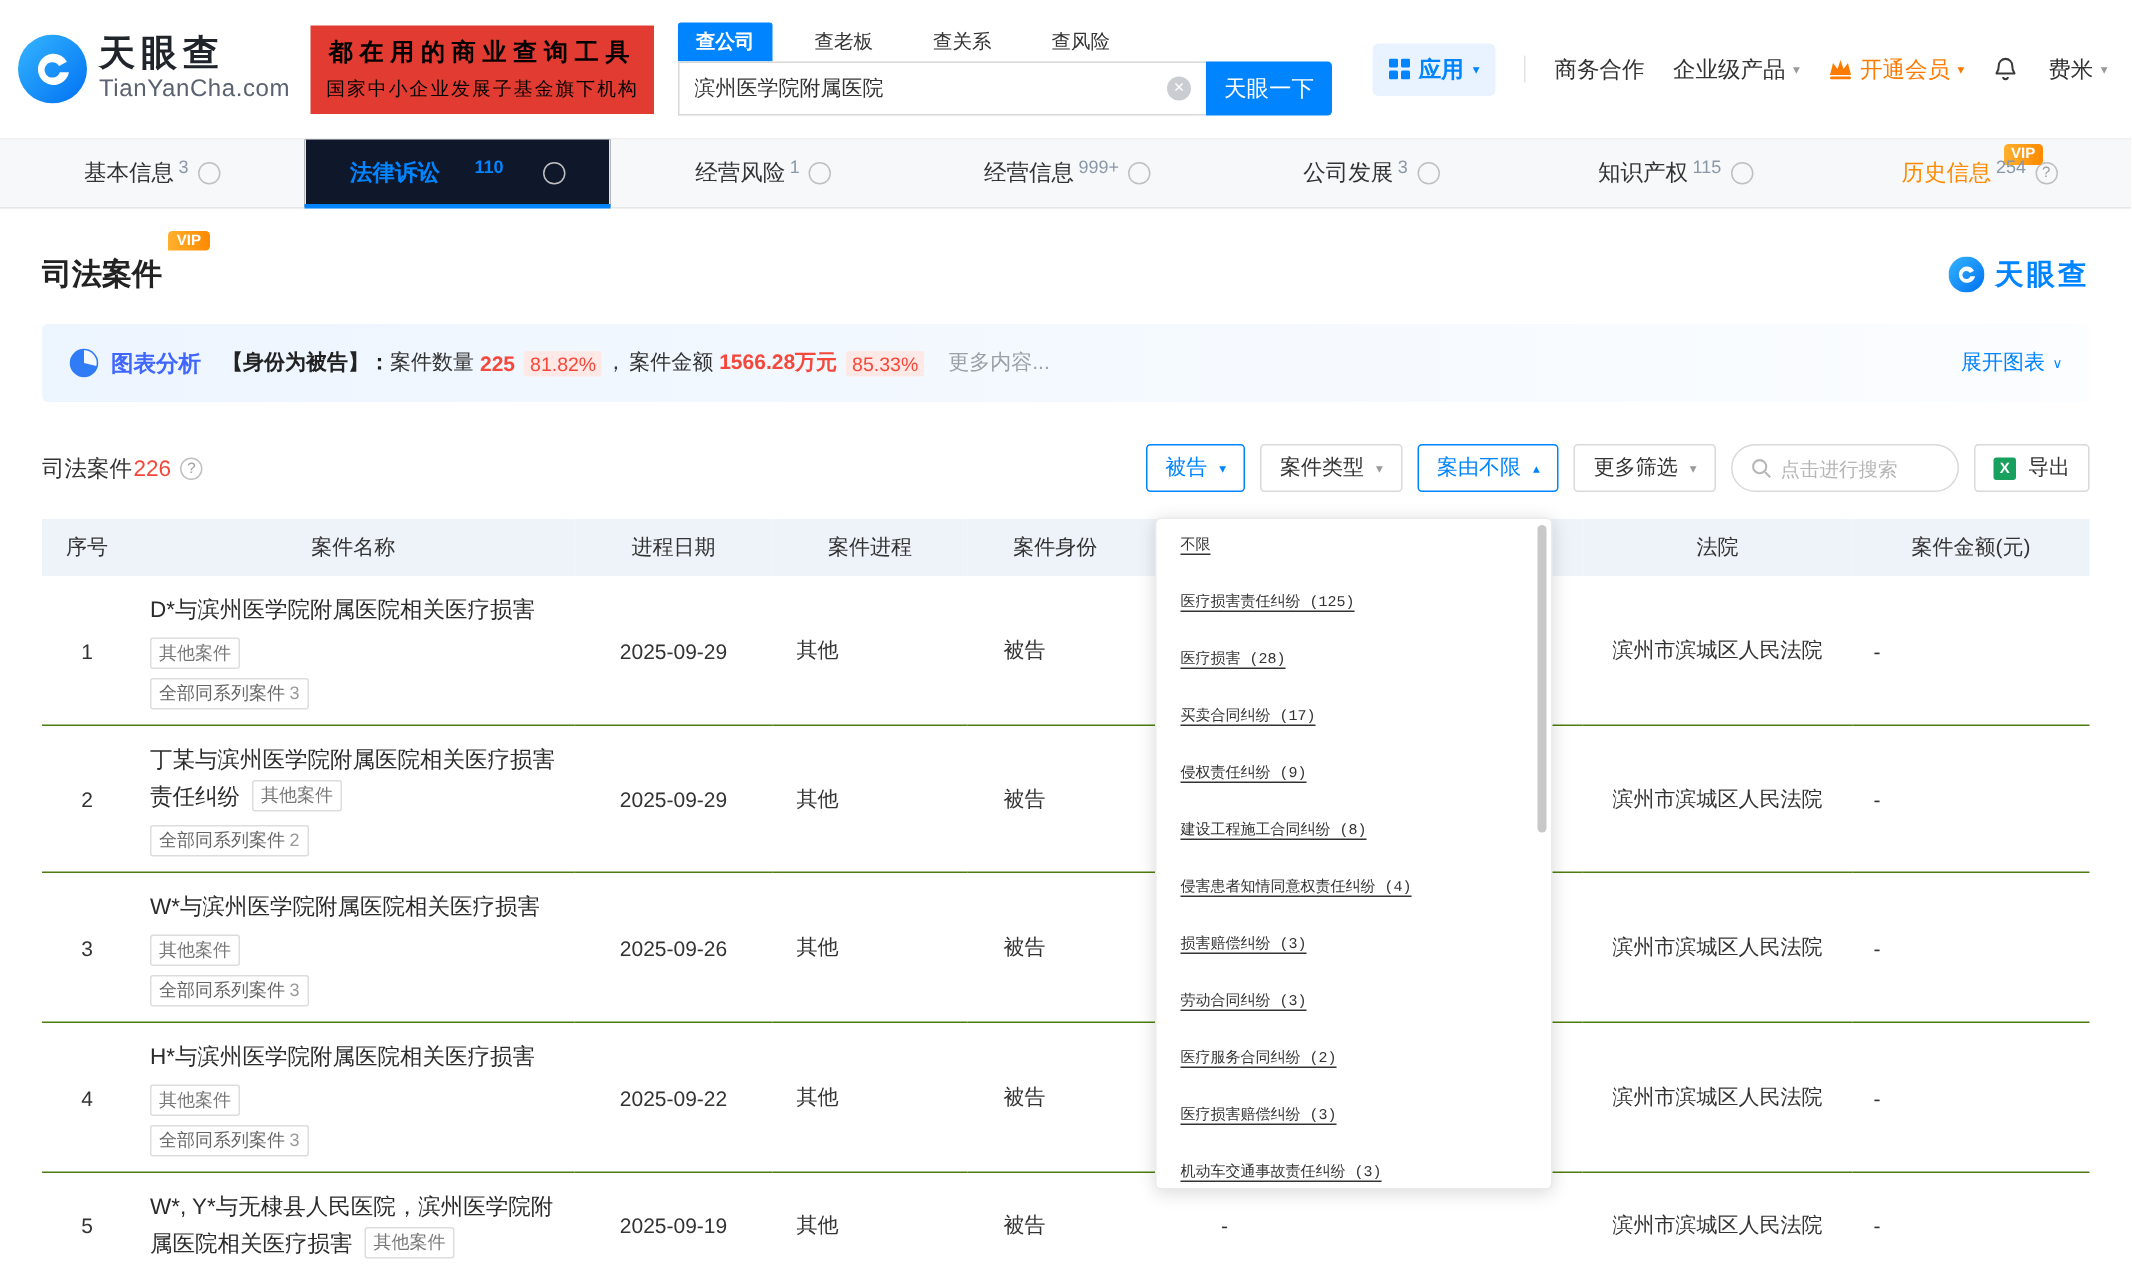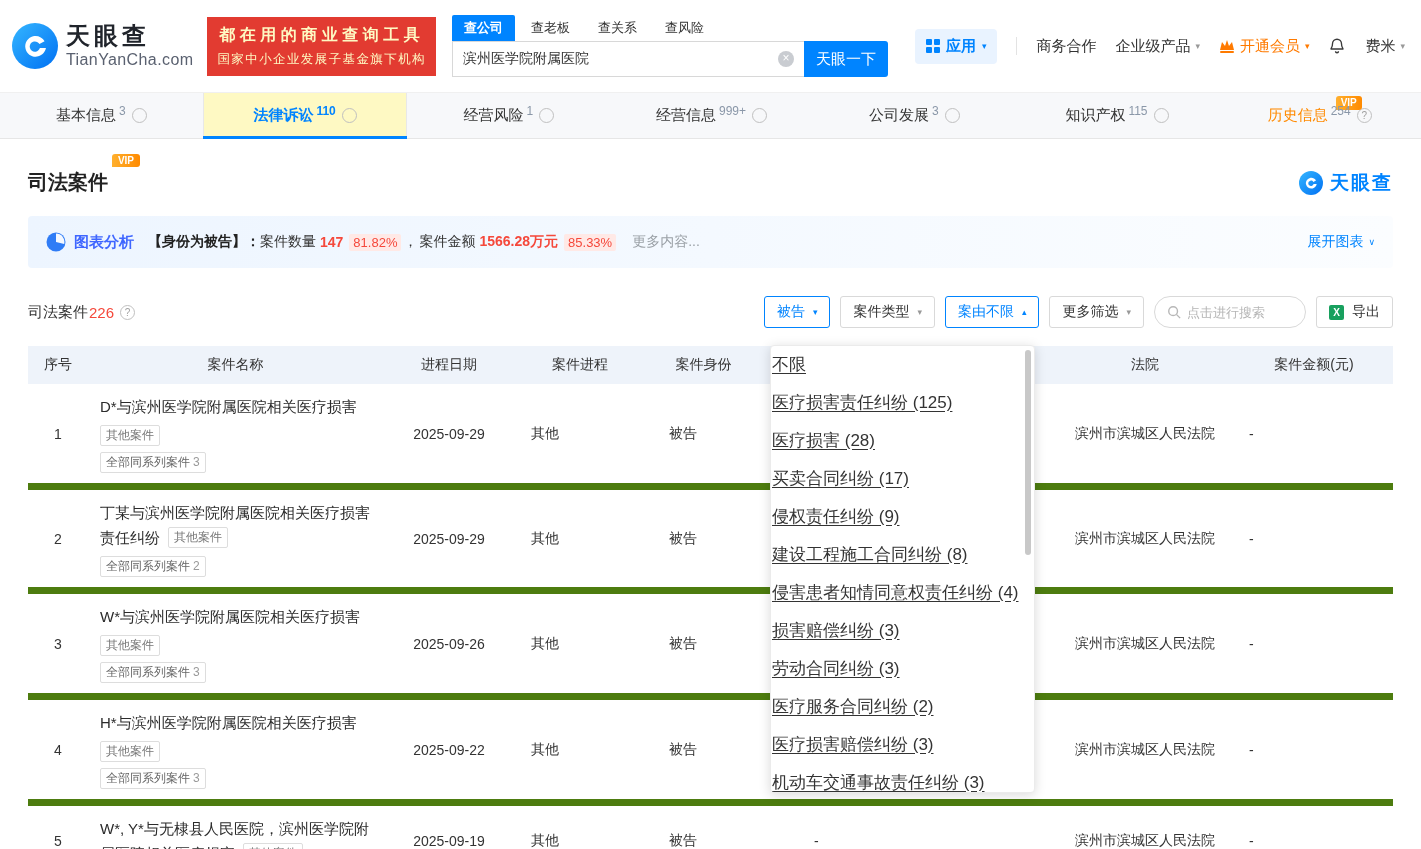--- a/index.html
+++ b/index.html
@@ -6,46 +6,46 @@
   body { font-family: "Liberation Sans", "DejaVu Sans", sans-serif; background:#fff; }
   .page { width:1421px; height:849px; position:relative; overflow:hidden; background:#fff; }
 
   
   .topbar { display:flex; align-items:center; height:92px; padding:0 16px 0 12px; gap:14px; }
   .logo { display:flex; align-items:center; gap:8px; }
   .logo-circle { width:46px; height:46px; flex:none; }
   .logo-circle-sm { width:24px; height:24px; flex:none; }
   .brand-name { font-size:24px; font-weight:700; color:#20242b; letter-spacing:4px; line-height:1.1; }
   .brand-domain { font-size:16px; color:#5a6170; letter-spacing:.4px; margin-top:2px; }
-  .promo { background:#e23b31; color:#fef9c3; padding:8px 10px; text-align:center; }
+  .promo { background:#e23b31; color:#000000; padding:8px 10px; text-align:center; }
   .promo-l1 { font-size:16px; font-weight:700; letter-spacing:4.5px; }
   .promo-l2 { font-size:12.5px; letter-spacing:1.4px; margin-top:5px; }
   .search-area { margin-left:2px; }
-  .search-tabs { display:flex; gap:4px; font-size:13px; }
+  .search-tabs { display:flex; gap:16px; font-size:13px; }
   .s-tab { padding:4px 12px; color:#333; cursor:pointer; }
   .s-tab.active { background:#0084ff; color:#fff; border-radius:2px 2px 0 0; font-weight:700; }
   .search-row { display:flex; }
   .search-box { width:352px; height:36px; border:1px solid #d8d8d8; border-right:none; display:flex; align-items:center; padding:0 10px; background:#fff; }
   .search-box input { border:none; outline:none; flex:1; font-size:14px; color:#333; background:transparent; }
   .clear-btn { width:16px; height:16px; border-radius:50%; background:#c9ccd1; color:#fff; font-size:12px; line-height:15px; text-align:center; cursor:pointer; flex:none; }
   .search-btn { width:84px; height:36px; background:#0084ff; color:#fff; border:none; font-size:15px; cursor:pointer; border-radius:0 3px 3px 0; }
   .top-right { margin-left:auto; display:flex; align-items:center; gap:19px; font-size:15px; color:#333; white-space:nowrap; }
   .app-pill { display:flex; align-items:center; gap:6px; background:#e9f3ff; color:#0084ff; padding:8px 11px; border-radius:4px; cursor:pointer; font-weight:700; }
   .v-sep { width:1px; height:18px; background:#e3e3e3; }
   .tr-link { display:flex; align-items:center; gap:5px; cursor:pointer; }
   .member { color:#ff7a00; }
   .caret { font-size:9px; color:#999; line-height:1; }
   .app-pill .caret { color:#0084ff; }
   .member .caret { color:#ff7a00; }
 
   
   .main-nav { display:flex; height:47px; background:#f7f8fa; border-top:1px solid #f0f0f0; border-bottom:1px solid #e6e6e6; }
   .nav-tab { flex:1; position:relative; display:flex; align-items:center; justify-content:center; font-size:15px; color:#333; cursor:pointer; }
   .nav-tab .nav-count { font-size:12px; color:#8a97a8; position:relative; top:-5px; margin-left:3px; }
-  .nav-tab.active { background:#fef9c3; border-left:1px solid #e8e8e8; border-right:1px solid #e8e8e8; color:#0084ff; font-weight:700; }
+  .nav-tab.active { background:#0f172a; border-left:1px solid #e8e8e8; border-right:1px solid #e8e8e8; color:#0084ff; font-weight:700;gap:20px; }
   .nav-tab.active::after { content:""; position:absolute; left:-1px; right:-1px; bottom:-1px; height:3px; background:#0084ff; }
   .nav-tab.active .nav-count { color:#0084ff;text-align:right; }
   .nav-tab.vip-tab .nav-label { color:#ff8a00; }
   .vip-ribbon { position:absolute; top:3px; left:calc(50% + 16px); background:linear-gradient(90deg,#ffb02e,#ff8a00); color:#fff; font-size:10px; font-weight:700; padding:0 5px; border-radius:3px 3px 3px 0; line-height:14px; }
   .help-circle { width:15px; height:15px; border:1px solid #c0c0c0; border-radius:50%; color:#a0a0a0; font-size:10px; display:inline-flex; align-items:center; justify-content:center; margin-left:6px; flex:none; }
 
   
   .content { padding:0 28px; }
   .section-head { margin-top:30px; display:flex; justify-content:space-between; align-items:center; }
   .sec-title { font-size:20px; font-weight:700; color:#222; position:relative; display:inline-block; }
@@ -72,40 +72,40 @@
   .f-btn.blue .caret { color:#0084ff; }
   .f-search { width:152px; height:32px; border:1px solid #d9d9d9; border-radius:16px; display:flex; align-items:center; gap:6px; padding:0 12px; background:#fff; }
   .f-search input { border:none; outline:none; flex:1; font-size:13px; color:#333; background:transparent; min-width:0; }
   .f-search input::placeholder { color:#b5b5b5; }
   .excel-icon { width:15px; height:15px; background:#18a05e; border-radius:2px; color:#fff; font-size:10px; font-weight:700; display:inline-flex; align-items:center; justify-content:center; }
 
   
   .table-wrap { margin-top:18px; }
   .tbl { width:100%; border-collapse:collapse; table-layout:fixed; }
   .tbl thead th { background:#eef3fa; height:38px; font-weight:400; font-size:14px; color:#333; text-align:center; }
-  .tbl tbody td { border-bottom:7px solid #4d7c0f; font-size:14px; color:#333; padding:10px 8px; vertical-align:middle; }
+  .tbl tbody td { border-bottom:1px solid #4d7c0f; font-size:14px; color:#333; padding:10px 8px; vertical-align:middle; }
   .c-no { text-align:center; }
   .c-name { padding-left:12px !important; }
   .nm { font-size:15px; line-height:25px; color:#2b2b2b; }
   .nm-text { cursor:pointer; }
   .tag { display:inline-block; font-size:12px; color:#777; border:1px solid #ddd; border-radius:2px; padding:0 5px; line-height:19px; background:#fff; white-space:nowrap; }
   .inline-tag { margin-left:8px; vertical-align:2px; }
   .tagline { margin-top:6px; }
   .series-tag { cursor:pointer; color:#666; }
   .series-count { color:#999; font-weight:400; margin-left:3px; }
   .c-date { text-align:center; }
   .c-prog { padding-left:16px !important; }
   .c-role { padding-left:24px !important; }
   .c-cause { padding-left:52px !important; }
   .c-court { text-align:center; cursor:pointer; }
   .c-amt { padding-left:14px !important; }
 
   
   .cause-dropdown { position:absolute; left:770px; top:345px; width:265px; height:448px; background:#fff; border:1px solid #ebebeb; border-radius:4px; box-shadow:0 2px 12px rgba(0,0,0,.15); z-index:20; overflow:hidden; }
-  .dd-item { height:38px; line-height:38px; padding:0 1px; font-size:17px; color:#333; white-space:nowrap; cursor:pointer; }
+  .dd-item { height:38px; line-height:38px; padding:0 16px; font-size:10px; color:#333; white-space:nowrap; cursor:pointer;font-family:Liberation Mono, monospace; }
   .dd-item span { text-decoration:underline; text-underline-offset:3px; }
   .dd-scroll { position:absolute; top:4px; right:3px; width:6px; height:205px; background:#c8c8c8; border-radius:3px; cursor:grab; }
 </style>
 </head>
 <body>
 
 <div class="page">
 
   <header class="topbar">
     <div class="logo">
@@ -261,21 +261,21 @@
     </div>
 
     <div class="analysis-bar">
       <svg width="20" height="20" viewBox="0 0 20 20">
         <circle cx="10" cy="10" r="9.5" fill="#2f7cf6"></circle>
         <path d="M10 10 L10 1.5 A8.5 8.5 0 0 1 18.2 12 Z" fill="#fff" opacity="0.95"></path>
       </svg>
       <span class="ana-label">图表分析</span>
       <span class="ana-prefix">【身份为被告】：</span>
       <span>案件数量</span>
-      <span class="red-num">147</span>
+      <span class="red-num">225</span>
       <span class="pct-pill">81.82%</span>
       <span class="ana-sep">，</span>
       <span>案件金额</span>
       <span class="red-num">1566.28万元</span>
       <span class="pct-pill">85.33%</span>
       <span class="ana-more">更多内容...</span>
       <span class="expand-link">
         <span>展开图表</span>
         <span class="caret">∨</span>
       </span>

